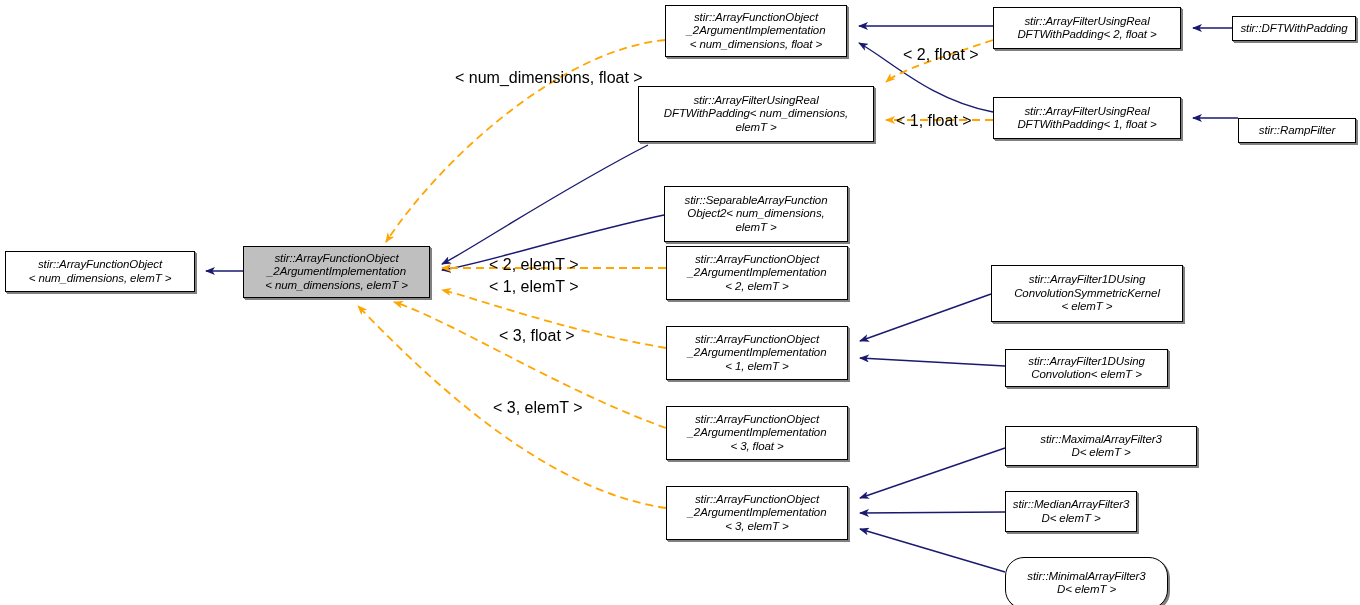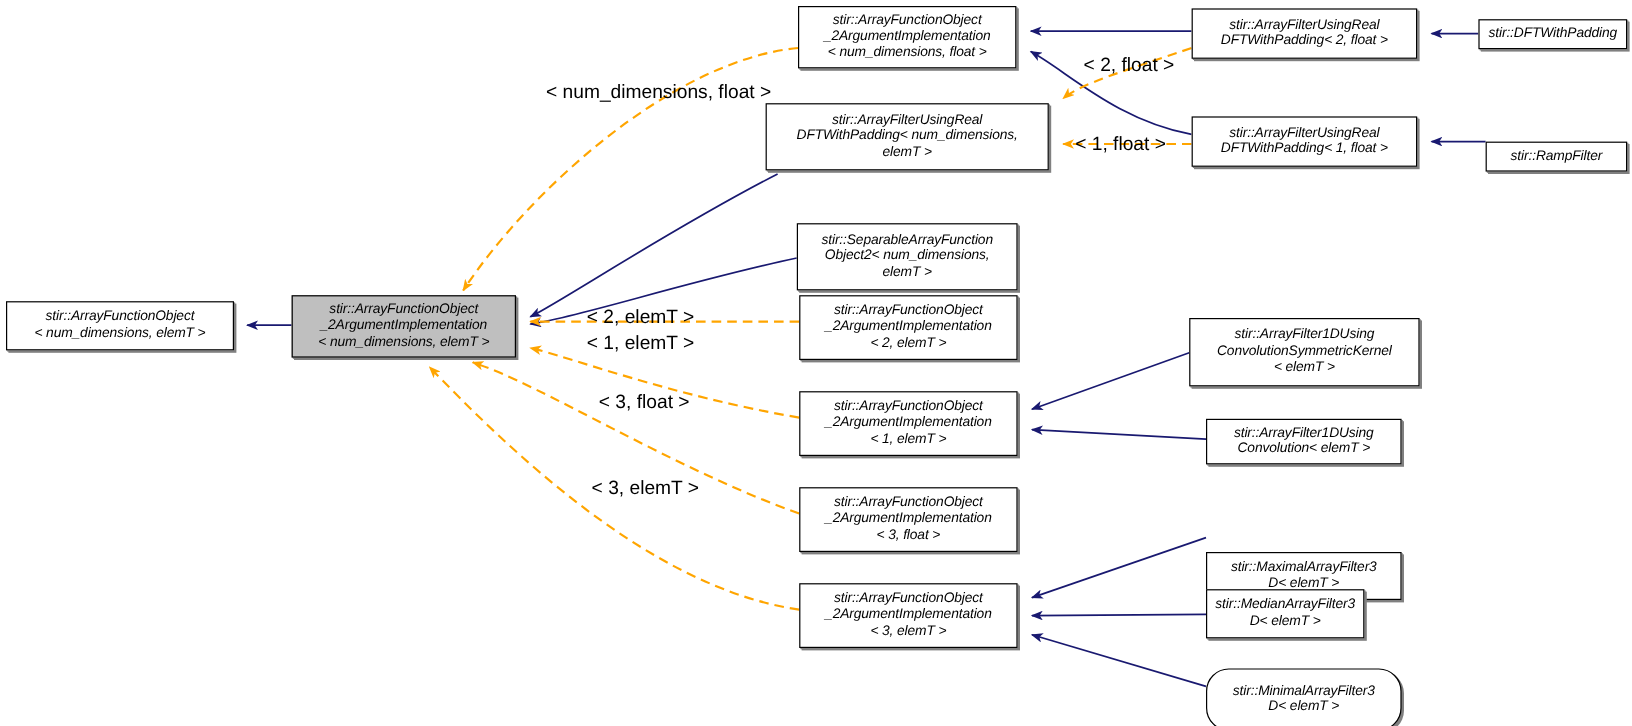--- a/index.html
+++ b/index.html
@@ -175,21 +175,21 @@
     <span class="label">stir::ArrayFilter1DUsing
 ConvolutionSymmetricKernel
 &lt; elemT &gt;</span>
   </div>
 
   <div class="node" style="left:1005px; top:349px; width:163px; height:38px;">
     <span class="label">stir::ArrayFilter1DUsing
 Convolution&lt; elemT &gt;</span>
   </div>
 
-  <div class="node" style="left:1005px; top:426px; width:163px; height:40px;margin-top:34px;">
+  <div class="node" style="left:1005px; top:426px; width:192px; height:40px;">
     <span class="label">stir::MaximalArrayFilter3
 D&lt; elemT &gt;</span>
   </div>
 
   <div class="node" style="left:1005px; top:491px; width:132px; height:41px;">
     <span class="label">stir::MedianArrayFilter3
 D&lt; elemT &gt;</span>
   </div>
 
   <div class="node" style="left:1005px; top:557px; width:163px; height:52px;border-radius:19px;">

